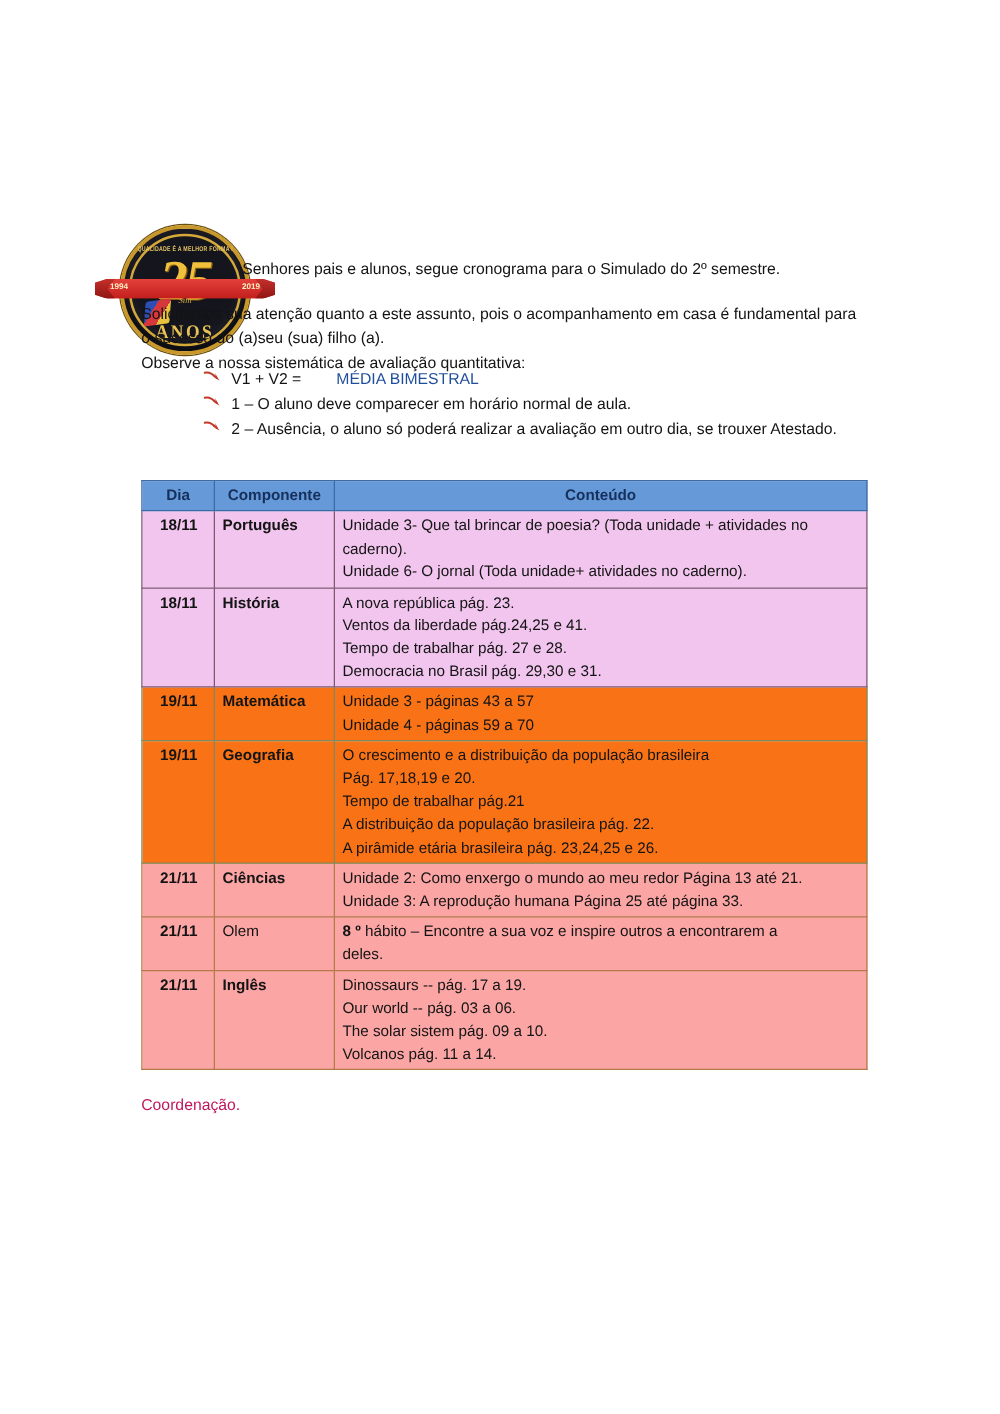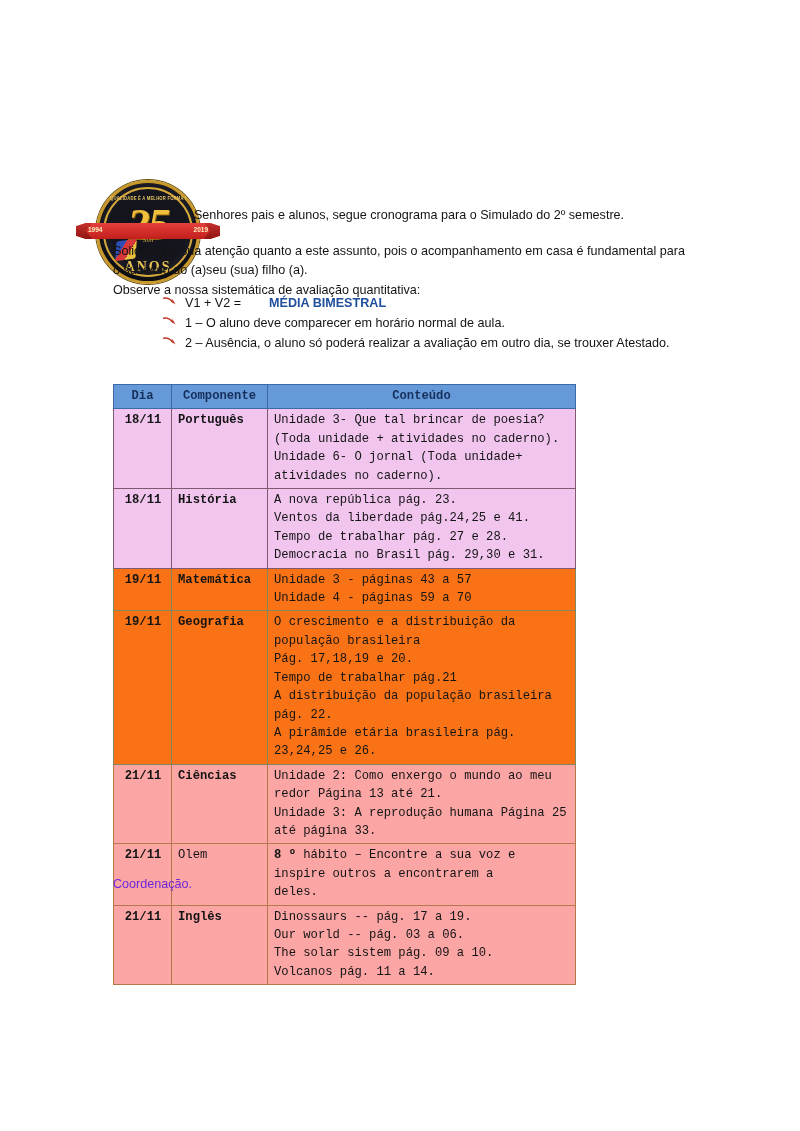--- a/index.html
+++ b/index.html
@@ -256,34 +256,33 @@
   .arrow-icon {
     position: absolute;
     left: 0;
     top: 2px;
     width: 16px;
     height: 13px;
     display: block;
   }
   .media-blue {
     color: #1f4e9c;
-    font-weight: bold;
+    font-weight: normal;
     padding-left: 28px;
   }
 
   
   .schedule {
     position: absolute;
     left: 113px;
     top: 384px;
-    width: 463px;
+    width: 581px;
     border-collapse: collapse;
     table-layout: fixed;
     font-size: 12.2px;
-    font-family: Liberation Mono, monospace;
   }
   .schedule th,
   .schedule td {
     border: 1px solid #7e5a72;
     padding: 2px 5px 3px 6px;
     vertical-align: top;
     line-height: 18.4px;
     color: #141414;
   }
   .schedule thead th {
@@ -312,21 +311,21 @@
   tr.band-orange > td { background: #fca5a5; border-color: #b4794a; }
 
   .bold-inline { font-weight: bold; }
 
   
   .footer {
     position: absolute;
     left: 113px;
     top: 877px;
     font-size: 12.6px;
-    color: #6d28d9;
+    color: #be185d;
   }
 </style>
 </head>
 <body>
 
 <div class="page">
 
   <div class="header">
 
     <div class="logo">

